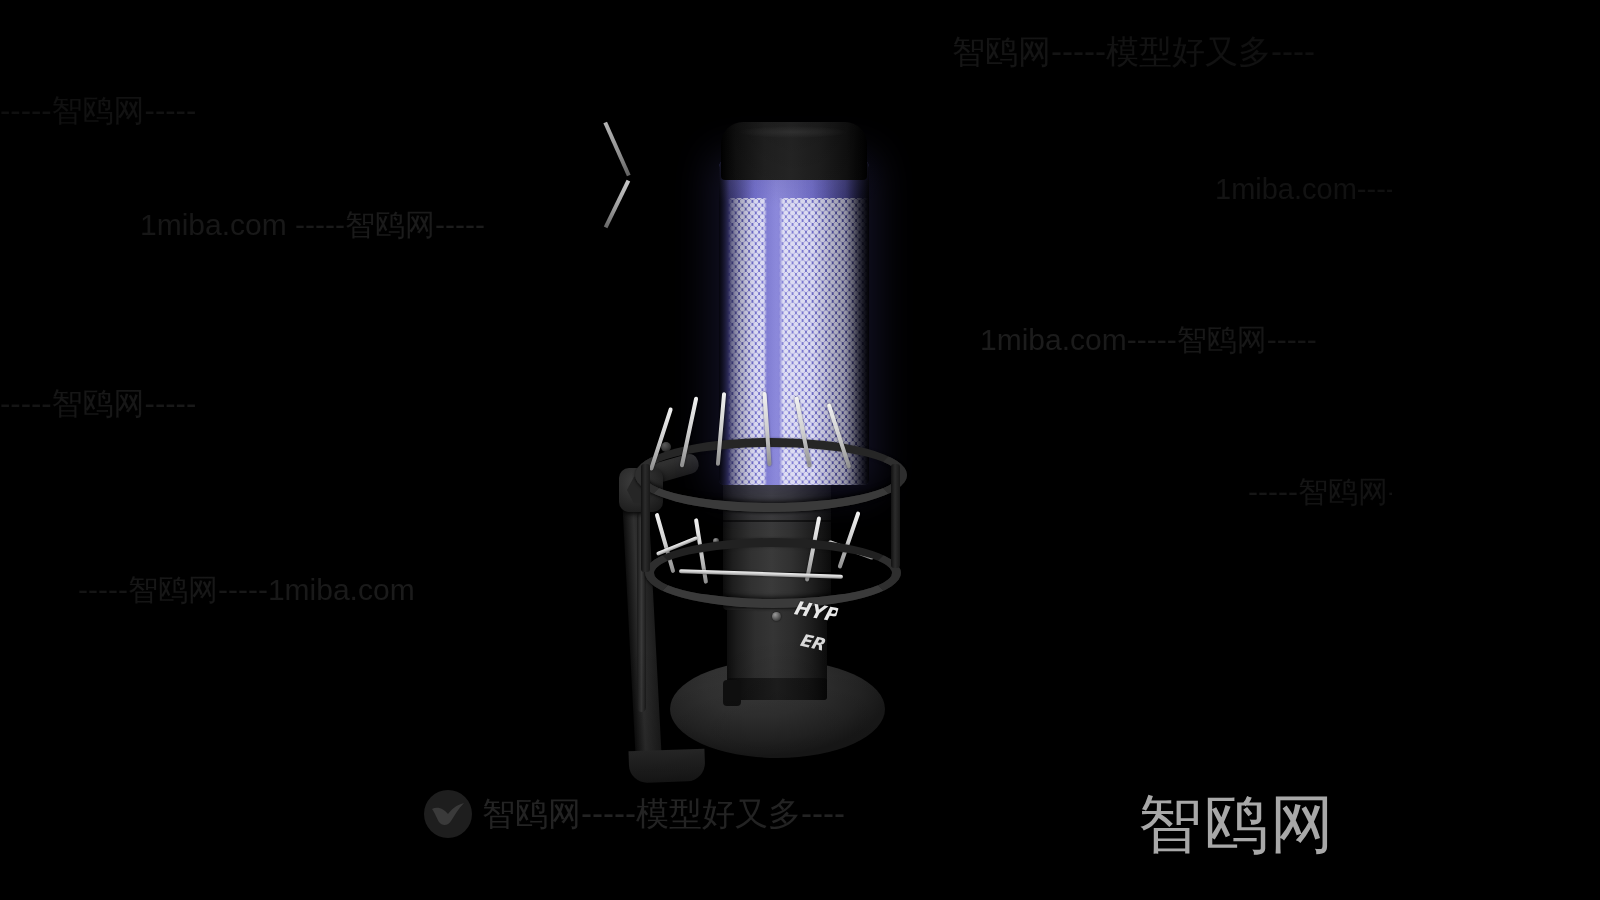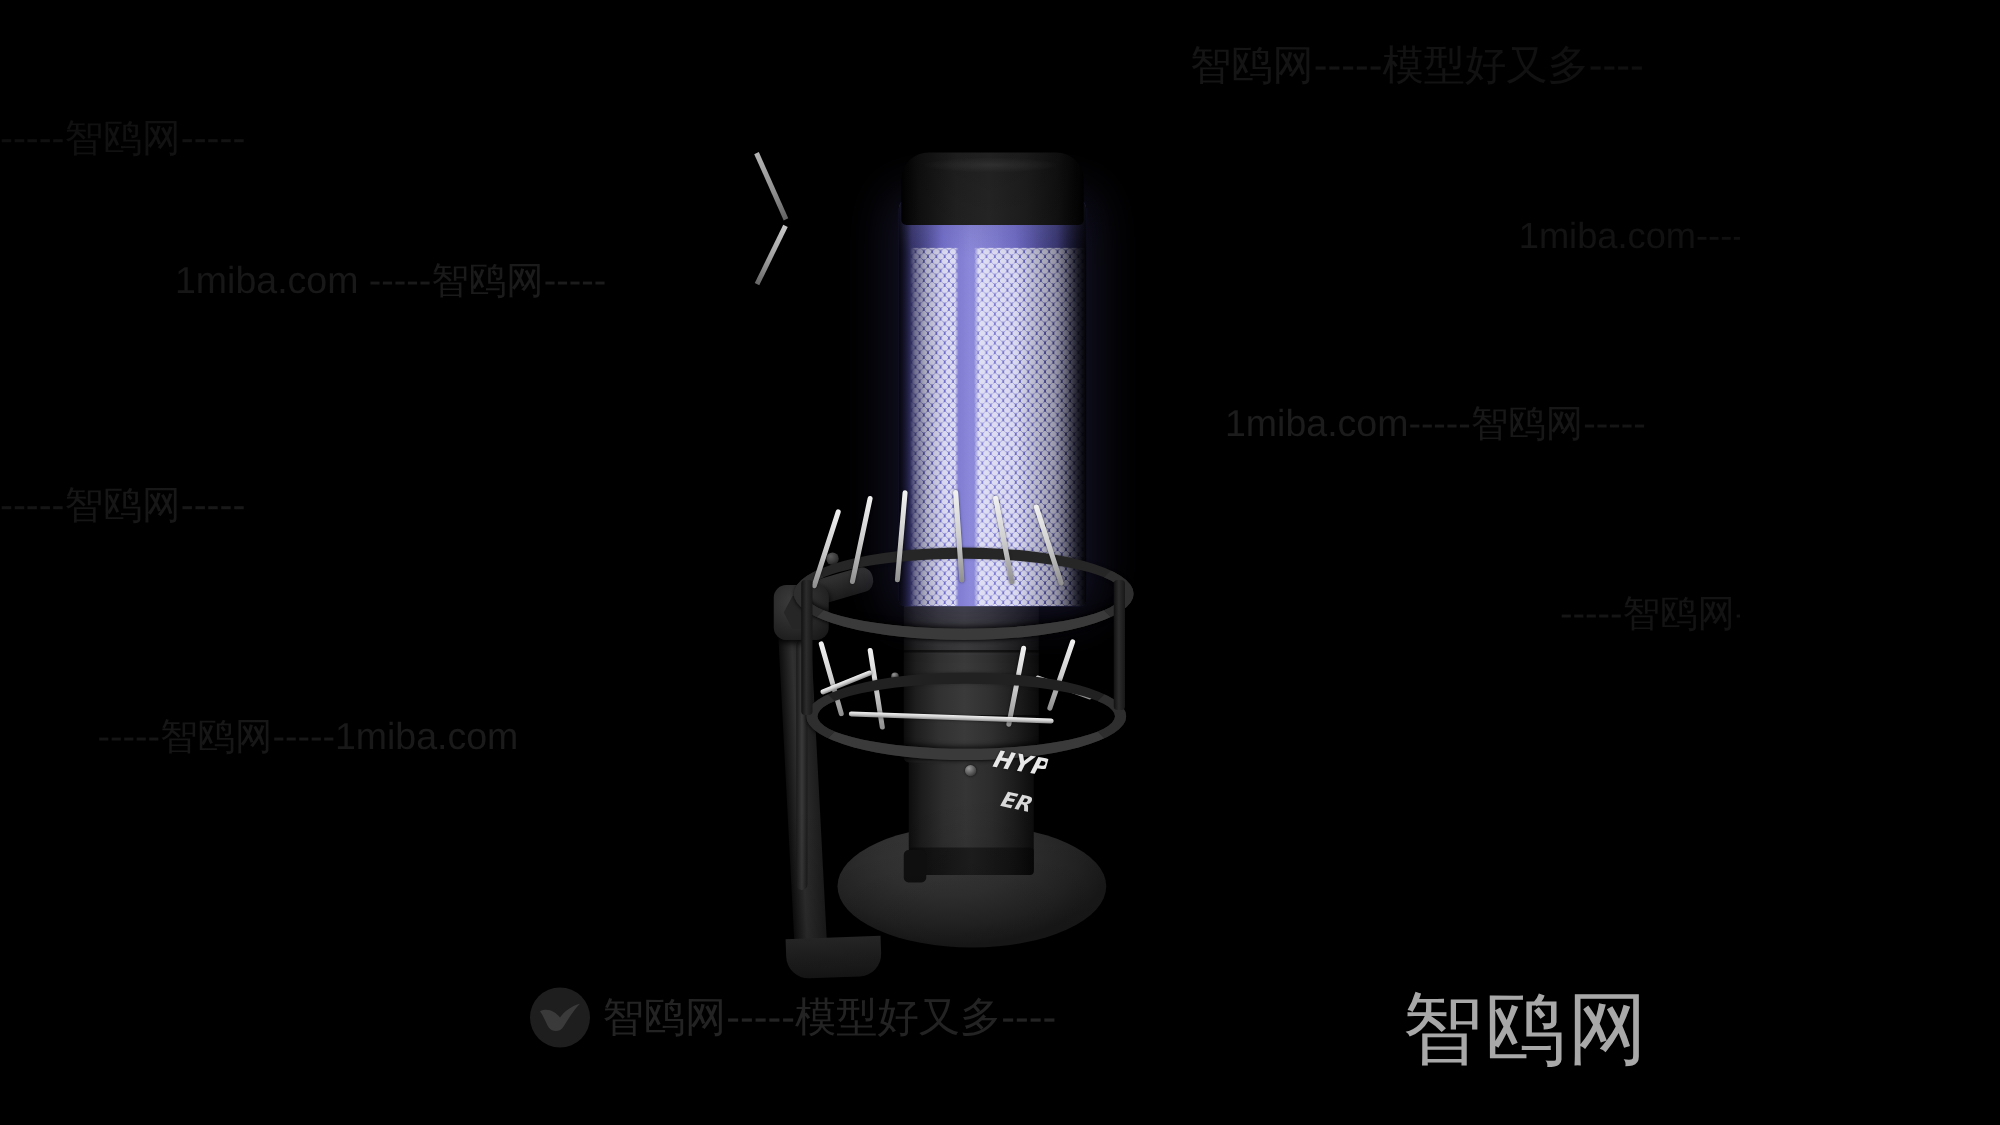--- a/index.html
+++ b/index.html
@@ -24,21 +24,21 @@
     font-size:31px;
     font-weight:400;
     letter-spacing:0px;
     user-select:none;
     line-height:1;
   }
 
   
   #brandBlock {
     position:absolute;
-    right:72px; bottom:42px;
+    right:56px; bottom:42px;
     text-align:center;
     user-select:none;
   }
   #brandTitle {
     color:#a8a8a8;
     font-size:64px;
     font-weight:400;
     letter-spacing:2px;
     line-height:1.05;
     font-family:"DejaVu Sans",sans-serif;

